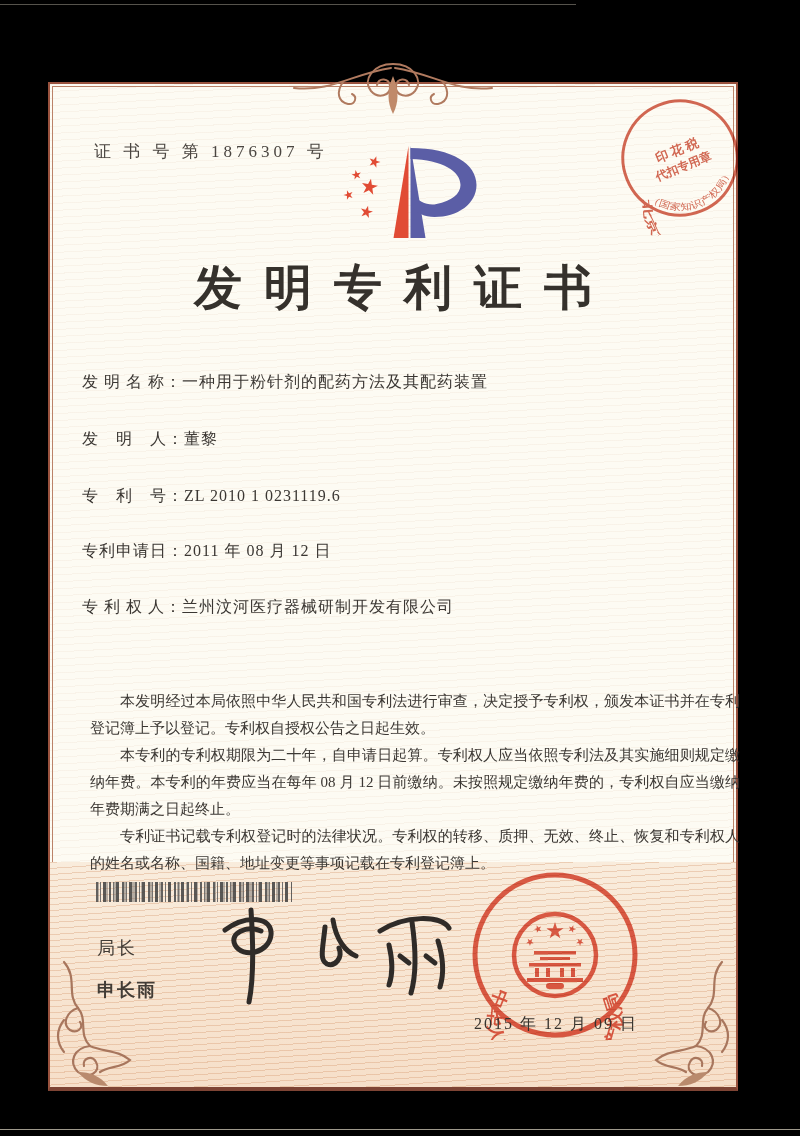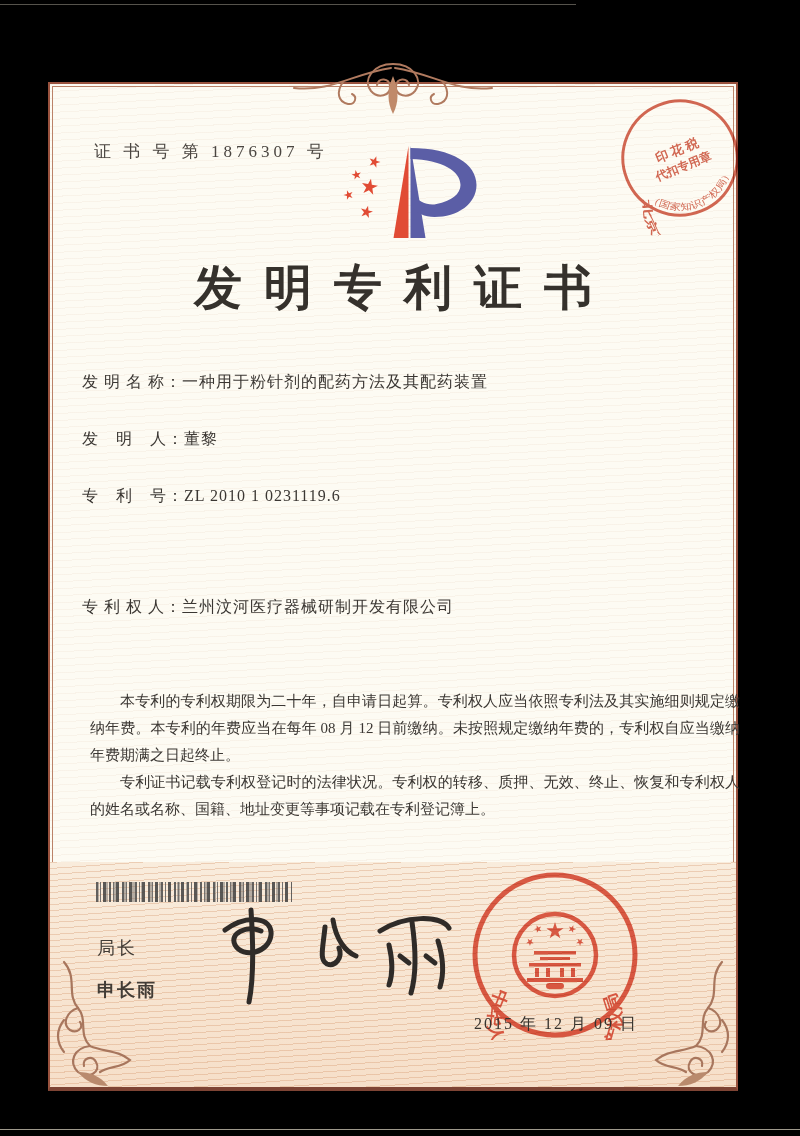--- a/index.html
+++ b/index.html
@@ -129,23 +129,25 @@
       <polygon points="84,4 69,96 84,96" fill="#e14b34"></polygon>
       <polygon points="86,4 86,96 101,96" fill="#5b5ea6"></polygon>
       <path d="M86,6 C128,6 152,22 152,43 C152,62 133,75 110,75 C100,75 92,71 88,65 L88,52 C94,60 104,64 112,62 C127,59 136,52 136,43 C136,29 118,18 86,17 Z" fill="#5b5ea6"></path>
     </svg>
 
     <div class="title">发明专利证书</div>
 
     <div class="field f0"><span class="f-label">发 明 名 称：</span><span class="f-value">一种用于粉针剂的配药方法及其配药装置</span></div>
     <div class="field f1"><span class="f-label">发　明　人：</span><span class="f-value">董黎</span></div>
     <div class="field f2"><span class="f-label">专　利　号：</span><span class="f-value">ZL 2010 1 0231119.6</span></div>
+    <div class="field f3"><span class="f-label">专利申请日：</span><span class="f-value">2011 年 08 月 12 日</span></div>
     <div class="field f4"><span class="f-label">专 利 权 人：</span><span class="f-value">兰州汶河医疗器械研制开发有限公司</span></div>
 
     <div class="body-text">
+      <p>本发明经过本局依照中华人民共和国专利法进行审查，决定授予专利权，颁发本证书并在专利登记簿上予以登记。专利权自授权公告之日起生效。</p>
       <p>本专利的专利权期限为二十年，自申请日起算。专利权人应当依照专利法及其实施细则规定缴纳年费。本专利的年费应当在每年 08 月 12 日前缴纳。未按照规定缴纳年费的，专利权自应当缴纳年费期满之日起终止。</p>
       <p>专利证书记载专利权登记时的法律状况。专利权的转移、质押、无效、终止、恢复和专利权人的姓名或名称、国籍、地址变更等事项记载在专利登记簿上。</p>
     </div>
 
     <div class="barcode"></div>
 
     <div class="director-label">局长</div>
     <div class="director-name">申长雨</div>
 
     <svg class="signature" viewBox="0 0 268 115">

